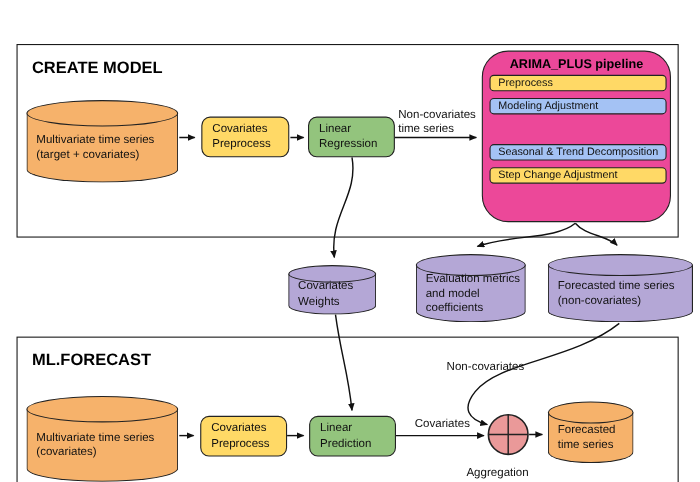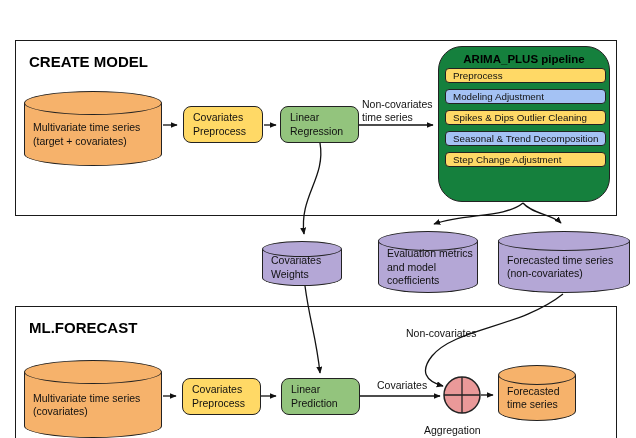--- a/index.html
+++ b/index.html
@@ -35,21 +35,21 @@
     background:var(--c); box-sizing:border-box; z-index:1;
   }
   .cyl .lbl {
     position:absolute; left:9px; right:2px; top:calc(var(--ry)*2); bottom:var(--ry);
     display:flex; align-items:center; font-size:10.5px; line-height:1.24;
     white-space:pre-line; z-index:3;
   }
 
   
   .pipeline {
-    border:1.6px solid #222; border-radius:24px; background:#15803d; z-index:9;
+    border:1.6px solid #222; border-radius:24px; background:#ec4899; z-index:9;
   }
   .pipeline-title {
     position:absolute; left:0; right:0; top:6px; text-align:center;
     font-size:11.5px; font-weight:bold; color:#000;
   }
   .pstep {
     position:absolute; left:6px; width:161px; height:15px;
     border:1.1px solid #222; border-radius:4px;
     display:flex; align-items:center; padding-left:7px; box-sizing:border-box;
     font-size:9.8px; white-space:nowrap;
@@ -110,21 +110,20 @@
   <div class="abs pbox" style="left:280px; top:78px; width:79px; height:37px; --c:var(--green);">Linear
 Regression</div>
 
   <div class="abs edge-label" style="left:362px; top:70px;">Non-covariates
 time series</div>
 
   <div class="abs pipeline" style="left:438px; top:18px; width:172px; height:156px;">
     <div class="pipeline-title">ARIMA_PLUS pipeline</div>
     <div class="pstep" style="top: 21px; background: rgb(255, 217, 102);">Preprocess</div>
     <div class="pstep" style="top: 42px; background: rgb(164, 194, 244);">Modeling Adjustment</div>
-    <div class="pstep" style="top: 63px; background: rgb(255, 217, 102);">Spikes &amp; Dips Outlier Cleaning</div>
     <div class="pstep" style="top: 84px; background: rgb(164, 194, 244);">Seasonal &amp; Trend Decomposition</div>
     <div class="pstep" style="top: 105px; background: rgb(255, 217, 102);">Step Change Adjustment</div>
   </div>
 
   <div class="abs cyl" style="left:262px; top:213px; width:80px; height:45px; --ry:8px; --c:var(--purple);">
     <div class="cap"></div>
     <div class="tub"></div>
     <div class="lbl">Covariates
 Weights</div>
   </div>

